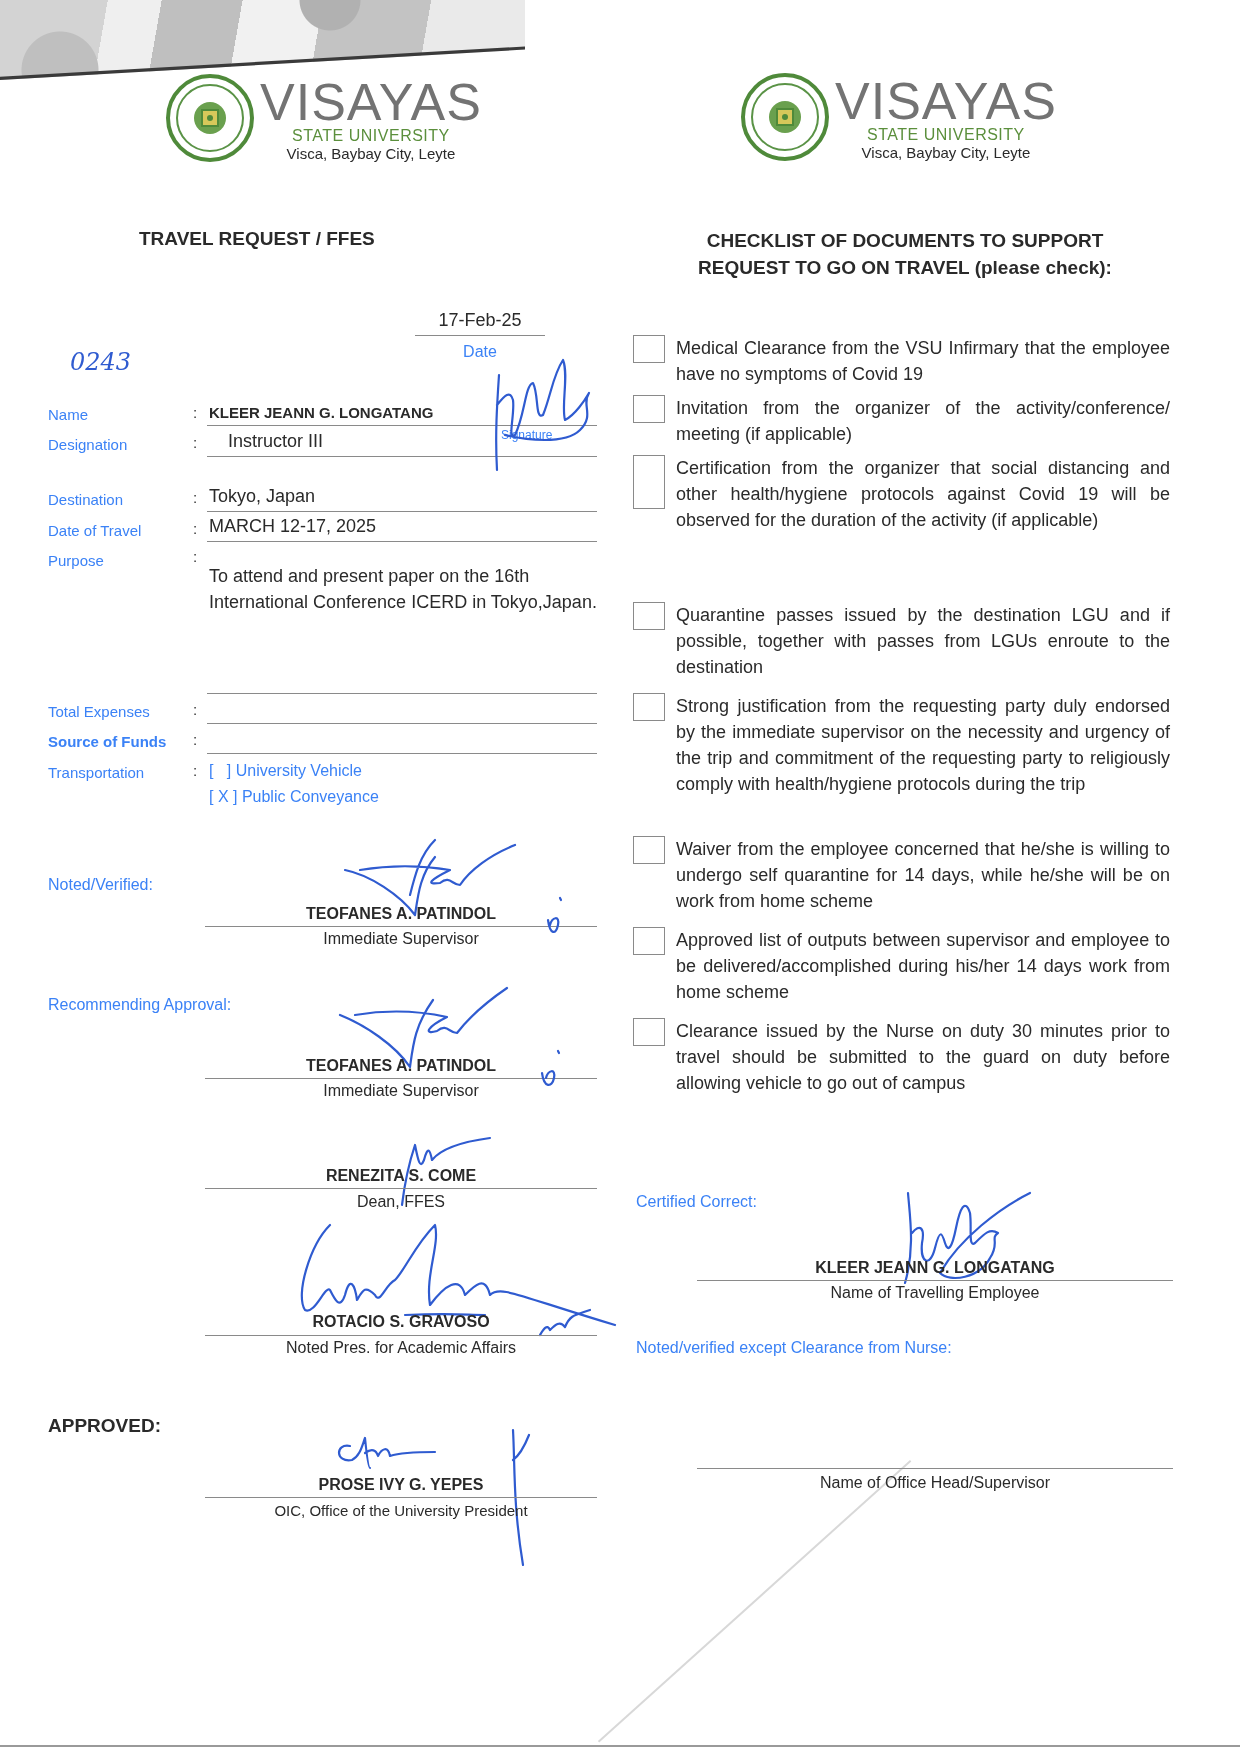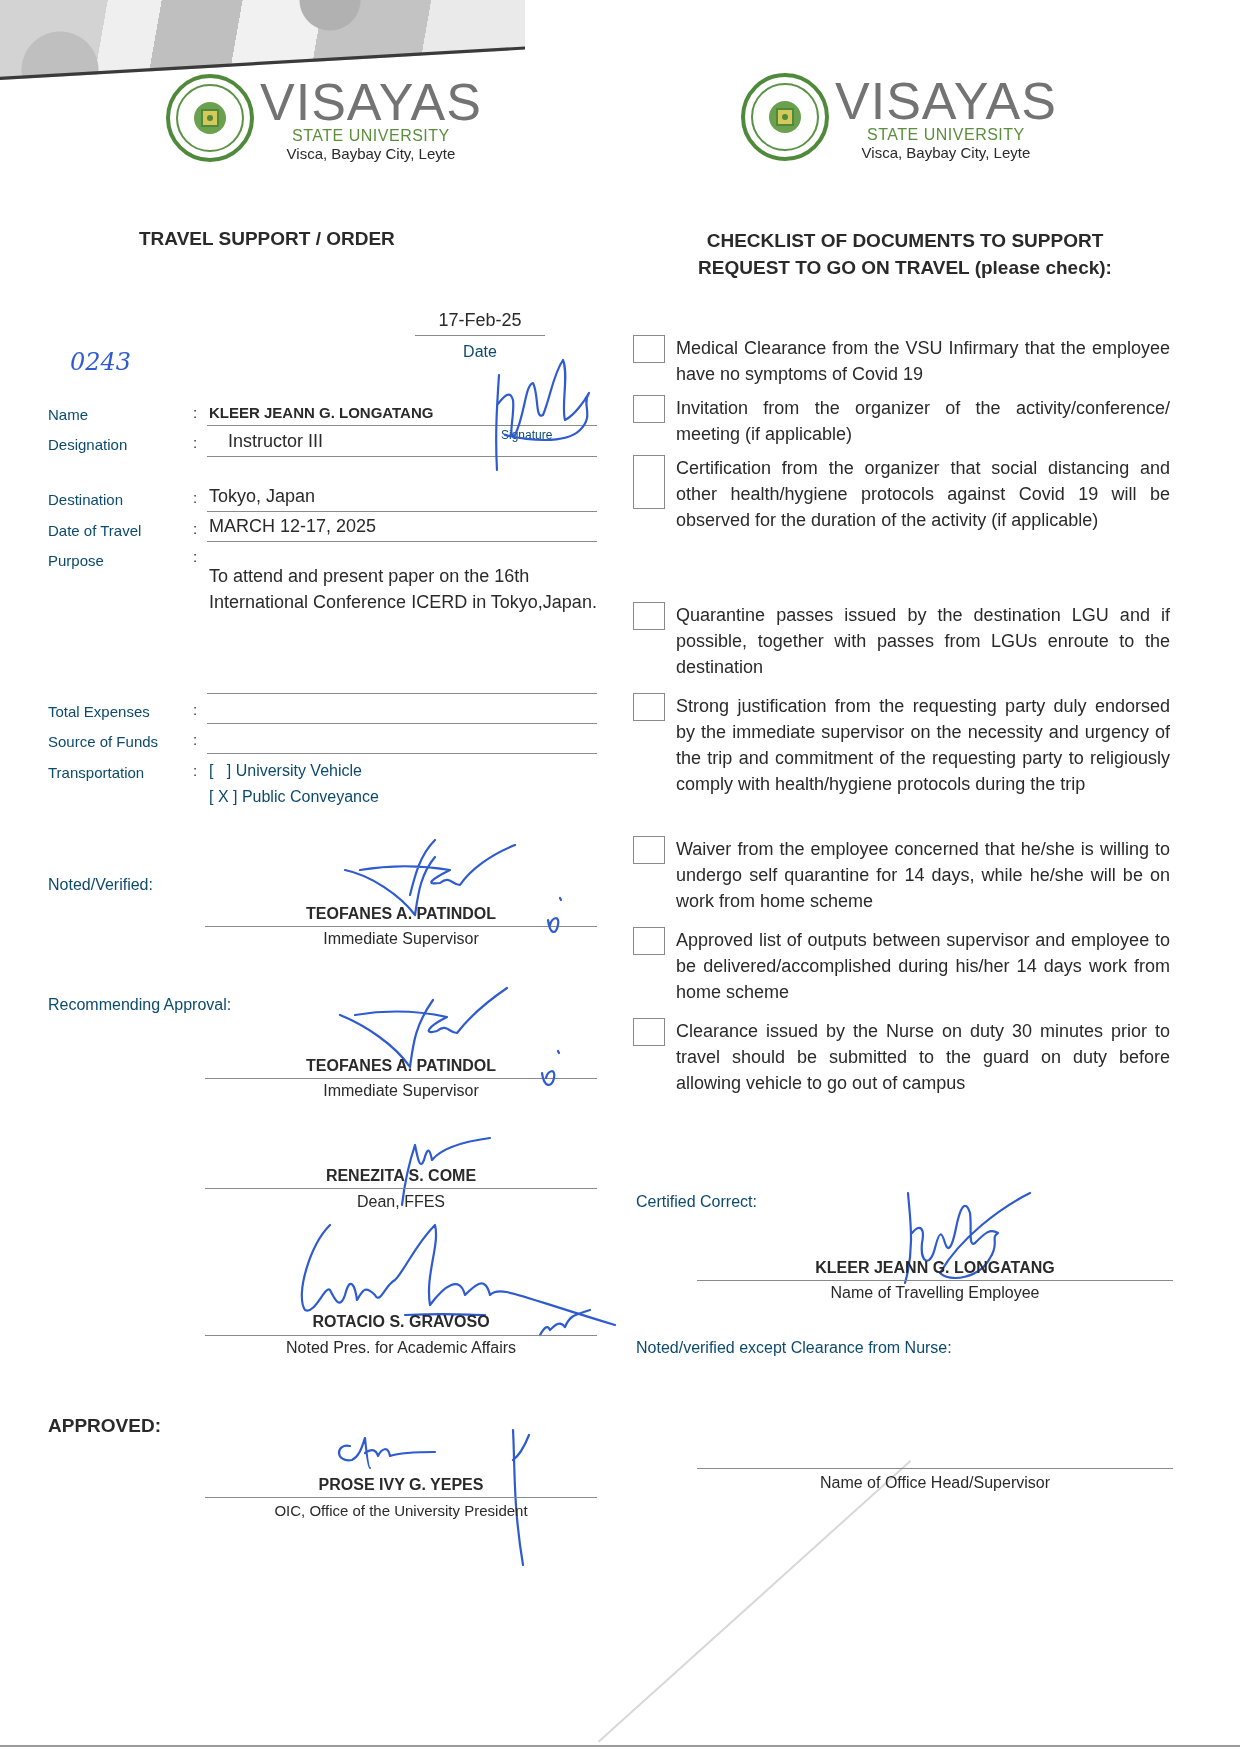--- a/index.html
+++ b/index.html
@@ -47,21 +47,21 @@
     border-radius: 50%; background: #4f8a3a;
   }
   .logo-text { margin-left: 6px; text-align: center; line-height: 1; }
   .logo-big { font-size: 52px; color: #737373; letter-spacing: 1px; font-family: Liberation Sans, sans-serif; font-weight: 300; }
   .logo-sub { font-size: 16px; color: #5b8f3c; margin-top: 0px; letter-spacing: 0.5px; }
   .logo-addr { font-size: 15px; color: #2a2a2a; margin-top: 2px; }
 
   .title { position: absolute; font-weight: bold; font-size: 19px; color: #2a2a2a; }
   .center { text-align: center; }
 
-  .lbl { position: absolute; font-size: 15px; color: #0c4a6e; }
+  .lbl { position: absolute; font-size: 15px; color: #3b82f6; }
   .colon { position: absolute; font-size: 15px; color: #333; }
   .val { position: absolute; font-size: 18px; color: #2a2a2a; }
   .val.bold { font-weight: bold; font-size: 15px; }
   .uline { position: absolute; height: 1px; background: #8a8a8a; }
 
   .cb {
     position: absolute; width: 32px; height: 28px; border: 1.5px solid #8a8a8a; box-sizing: border-box; background: #fff;
   }
   .cb.tall { height: 54px; }
   .item-text {
@@ -105,21 +105,21 @@
       <div class="square"></div>
       <div class="dot"></div>
   </div>
   <div class="logo-text">
     <div class="logo-big">VISAYAS</div>
     <div class="logo-sub">STATE UNIVERSITY</div>
     <div class="logo-addr">Visca, Baybay City, Leyte</div>
   </div>
 </div>
 
-<div class="title" style="left:139px; top:228px;">TRAVEL SUPPORT / ORDER</div>
+<div class="title" style="left:139px; top:228px;">TRAVEL REQUEST / FFES</div>
 <div class="title center" style="left:640px; top:227px; width:530px; line-height:27px;">
   <div>CHECKLIST OF DOCUMENTS TO SUPPORT</div>
   <div>REQUEST TO GO ON TRAVEL (please check):</div>
 </div>
 
 <div class="val center" style="left:415px; top:310px; width:130px;">17-Feb-25</div>
 <div class="uline" style="left:415px; top:335px; width:130px;"></div>
 <div class="lbl center" style="left:415px; top:343px; width:130px; font-size:16px;">Date</div>
 
 <div class="handnum" style="left:70px; top:348px;">0243</div>
@@ -153,21 +153,21 @@
 <div class="colon" style="left:193px; top:548px;">:</div>
 <div class="val" style="left:209px; top:563px; width:390px; line-height:26px;">To attend and present paper on the 16th International Conference ICERD in Tokyo,Japan.</div>
 
 <div class="uline" style="left:207px; top:693px; width:390px;"></div>
 
 <div class="lbl" style="left:48px; top:703px;">Total Expenses</div>
 <div class="colon" style="left:193px; top:701px;">:</div>
 <div class="val" style="left:209px; top:700px;"></div>
 <div class="uline" style="left:207px; top:723px; width:390px;"></div>
 
-<div class="lbl" style="left:48px; top:733px;">Source of Funds</div>
+<div class="lbl" style="left:48px; top:733px;font-weight:bold;">Source of Funds</div>
 <div class="colon" style="left:193px; top:731px;">:</div>
 <div class="val" style="left:209px; top:730px;"></div>
 <div class="uline" style="left:207px; top:753px; width:390px;"></div>
 
 <div class="lbl" style="left:48px; top:764px;">Transportation</div>
 <div class="colon" style="left:193px; top:762px;">:</div>
 <div class="lbl" style="left:209px; top:762px; font-size:16px; white-space:pre;">[   ] University Vehicle</div>
 <div class="lbl" style="left:209px; top:788px; font-size:16px; white-space:pre;">[ X ] Public Conveyance</div>
 
 <div class="lbl" style="left:48px; top:876px; font-size:16px;">Noted/Verified:</div>

